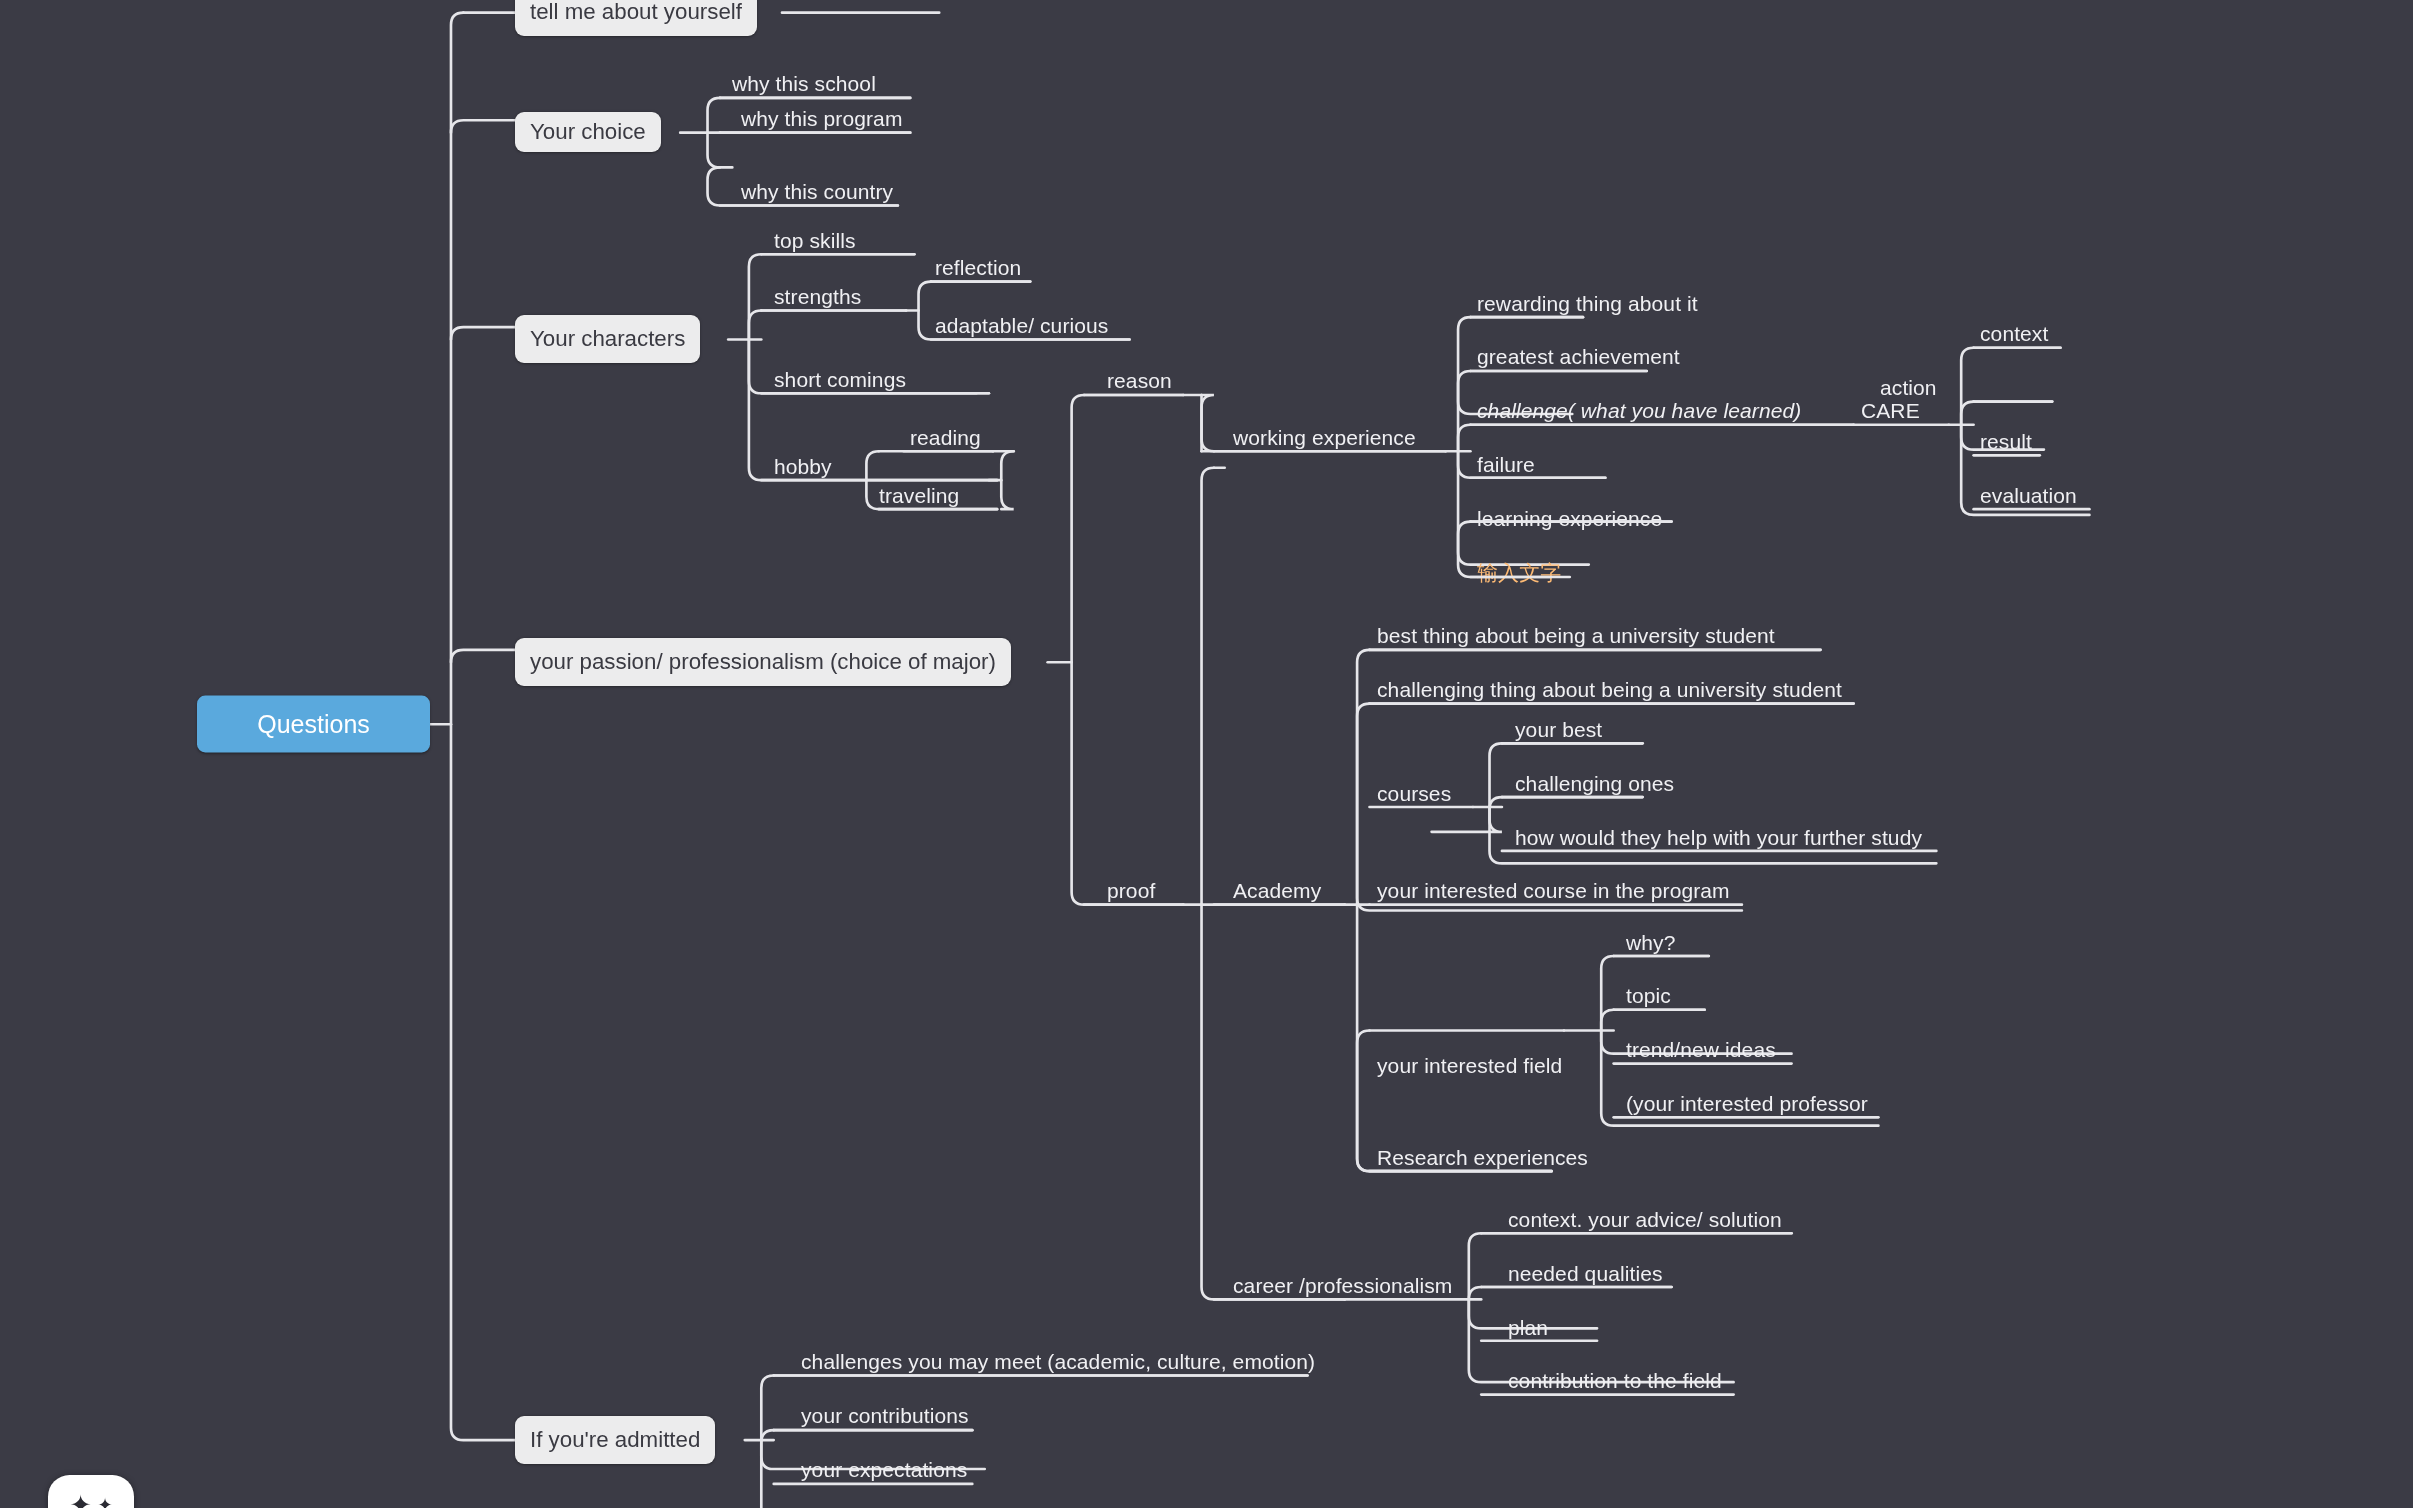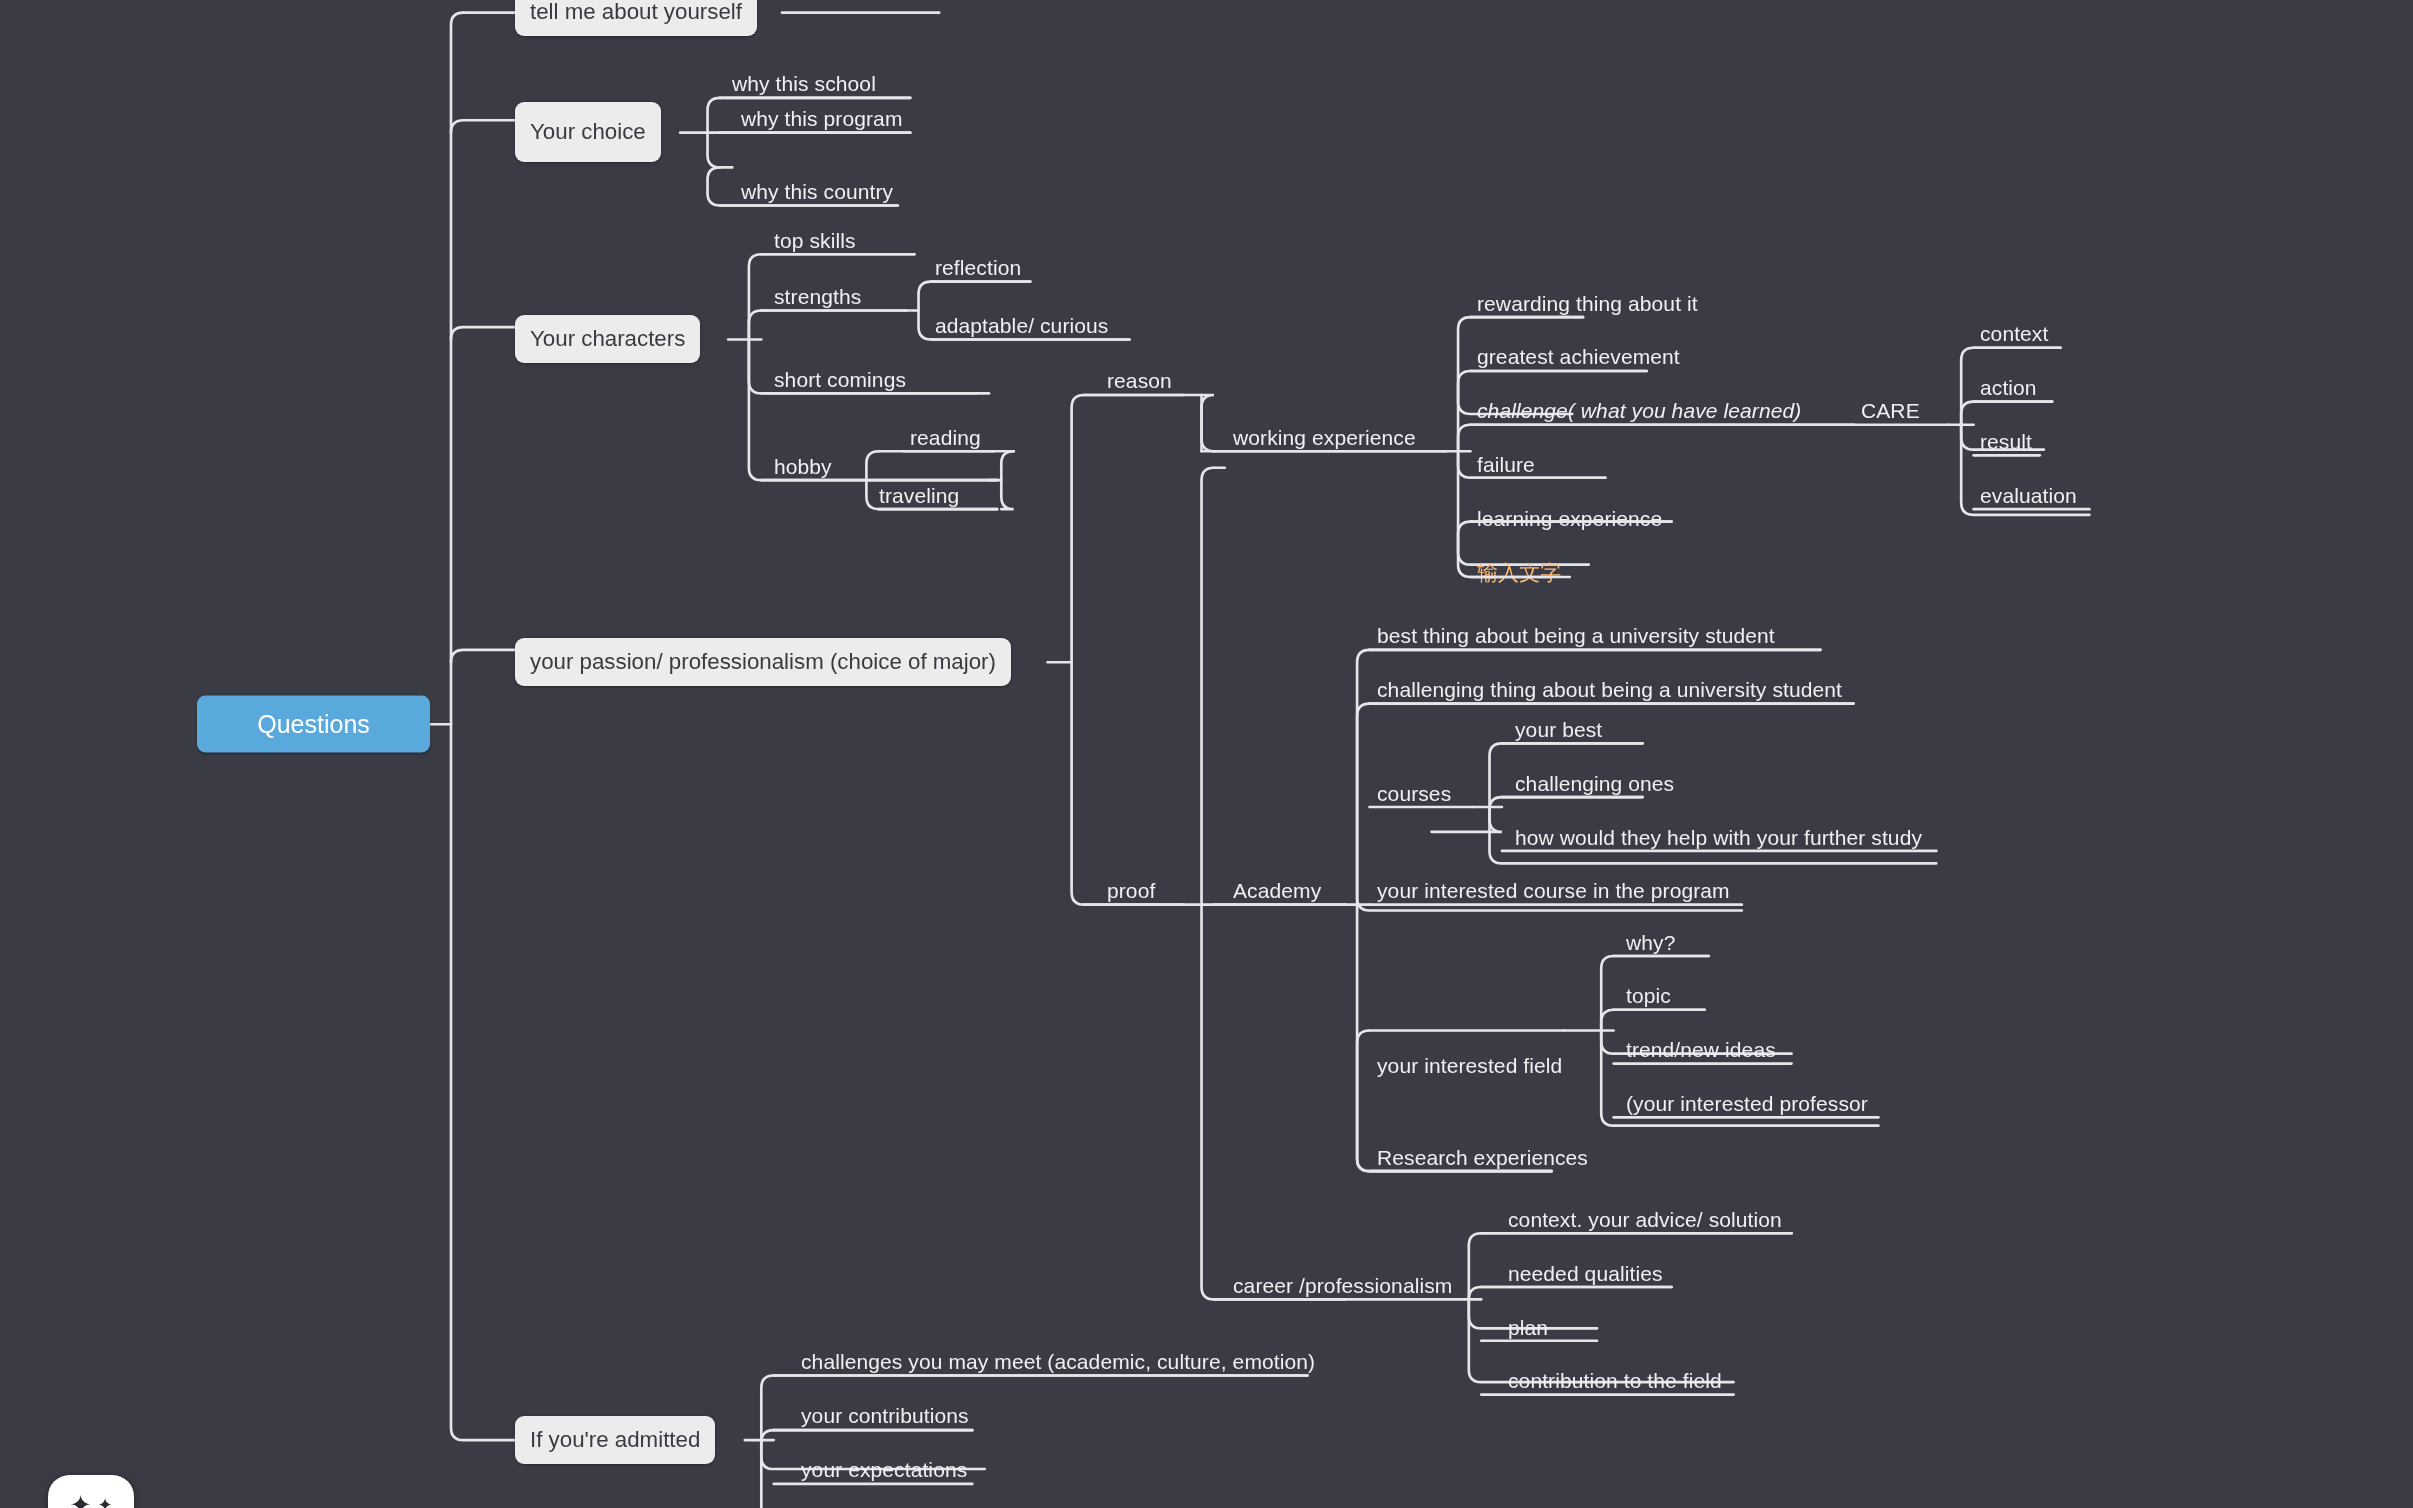--- a/index.html
+++ b/index.html
@@ -172,21 +172,21 @@
   </svg>
 
   <div class="boxnode root" style="left:197px;top:724px;width:203px;height:57px;">
     <span>Questions</span>
   </div>
 
   <div class="boxnode" style="left:515px;top:12.4px;height:48px;">
     <span>tell me about yourself</span>
   </div>
 
-  <div class="boxnode" style="left:515px;top:132px;height:60px;">
+  <div class="boxnode" style="left:515px;top:132px;height:40px;">
     <span>Your choice</span>
   </div>
 
   <div class="boxnode" style="left:515px;top:339px;height:48px;">
     <span>Your characters</span>
   </div>
 
   <div class="boxnode" style="left:515px;top:662px;height:48px;">
     <span>your passion/ professionalism  (choice of major)</span>
   </div>
@@ -219,21 +219,21 @@
 
   <div class="lbl" style="left:1477px;top:314px;">rewarding thing about it</div>
   <div class="lbl" style="left:1477px;top:367px;">greatest achievement</div>
   <div class="lbl" style="left:1477px;top:421px;font-style:italic;">challenge( what you have learned)</div>
   <div class="lbl" style="left:1477px;top:475px;">failure</div>
   <div class="lbl" style="left:1477px;top:529px;">learning  experience</div>
   <div class="lbl ph" style="left:1477px;top:583px;">输入文字</div>
 
   <div class="lbl" style="left:1861px;top:421px;">CARE</div>
   <div class="lbl" style="left:1980px;top:344px;">context</div>
-  <div class="lbl" style="left:1980px;top:398px;">action</div>
+  <div class="lbl" style="left:1880px;top:398px;">action</div>
   <div class="lbl" style="left:1980px;top:452px;">result</div>
   <div class="lbl" style="left:1980px;top:506px;">evaluation</div>
 
   <div class="lbl" style="left:1377px;top:646px;">best thing about being a university student</div>
   <div class="lbl" style="left:1377px;top:700px;">challenging thing about being a university student</div>
   <div class="lbl" style="left:1377px;top:804px;">courses</div>
   <div class="lbl" style="left:1377px;top:901px;">your interested course in the program</div>
   <div class="lbl" style="left:1377px;top:1076px;">your interested field</div>
   <div class="lbl" style="left:1377px;top:1168px;">Research experiences</div>
 

